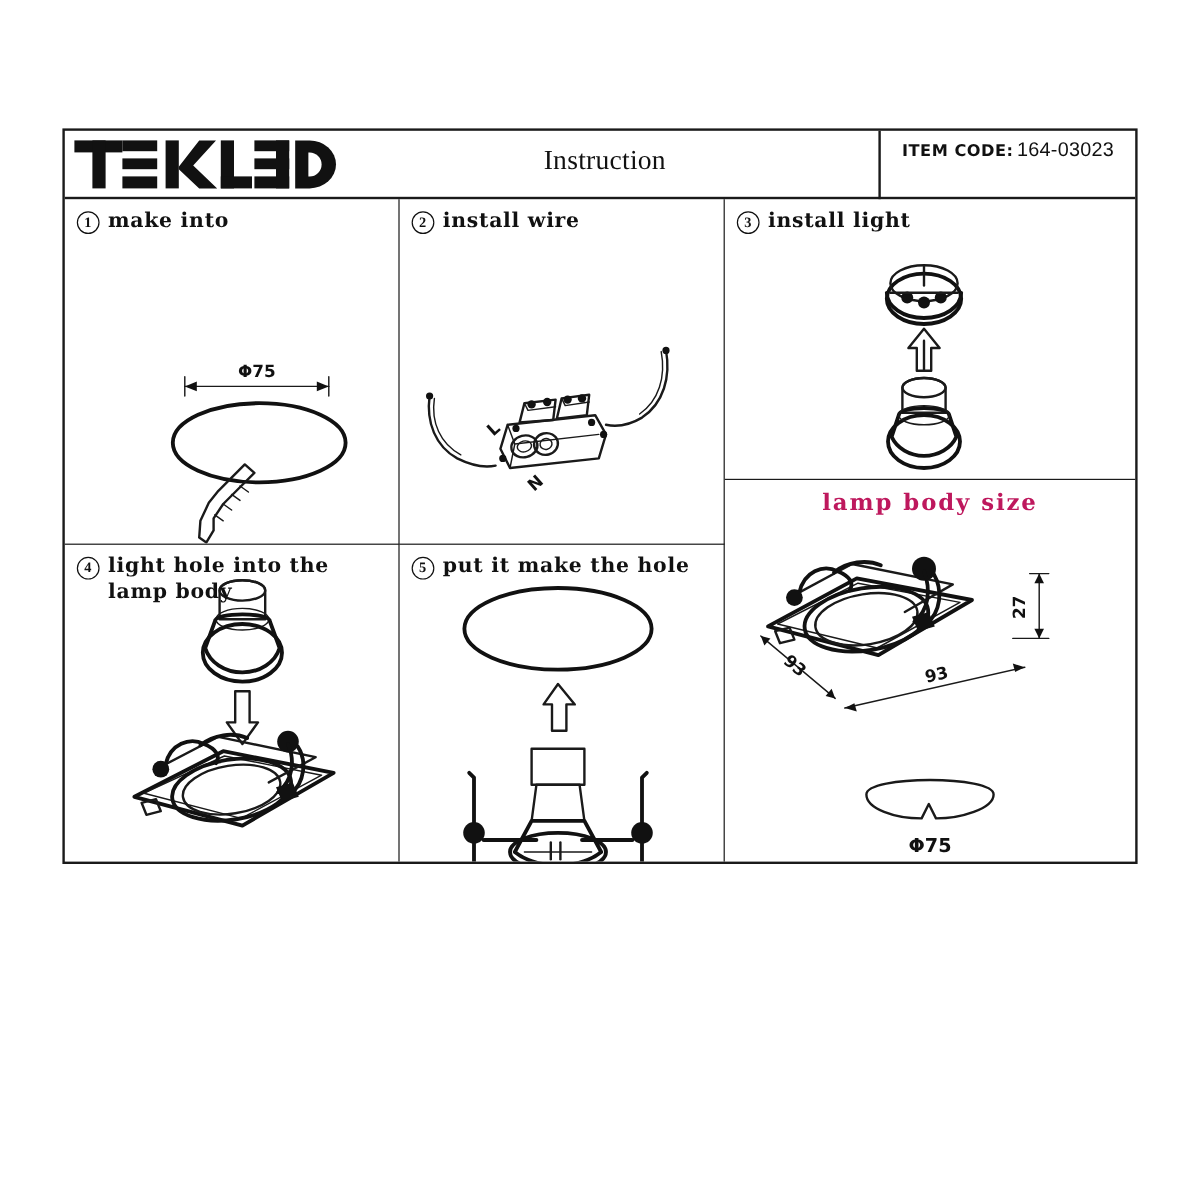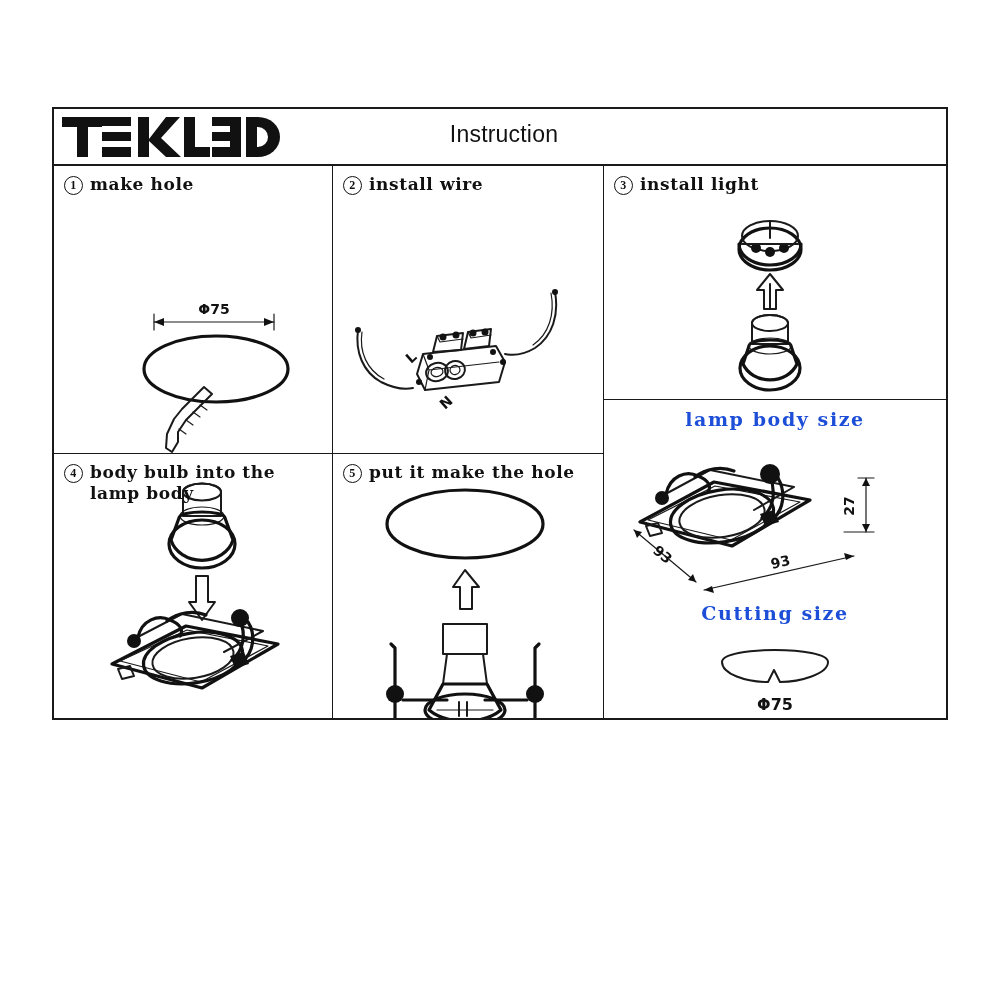--- a/index.html
+++ b/index.html
@@ -27,21 +27,21 @@
   }
   .logo {
     position: absolute; left: 8px; top: 4px;
     width: 214px; height: 48px;
   }
   .doc-title {
     position: absolute; left: 300px; top: 12px;
     width: 300px; text-align: center;
     font-size: 23px; font-weight: 400;
     color: #111; letter-spacing: .2px;
-    font-family: Liberation Sans, sans-serif;
+    font-family: Liberation Serif, serif;
   }
   .code-box {
     position: absolute; right: 0; top: 0;
     width: 214px; height: 57px;
     border-left: 2px solid #1a1a1a;
     display: flex; align-items: flex-start; justify-content: center;
     padding-top: 7px;
   }
   .code-line { white-space: nowrap; font-size: 15px; color: #111; }
   .code-label {
@@ -81,21 +81,21 @@
     width: 19px; height: 19px; min-width: 19px;
     border: 1.4px solid #111; border-radius: 50%;
     font-size: 12px; font-weight: bold; margin-right: 7px;
     margin-top: 2px;
     font-family: "Liberation Serif", serif;
   }
   .step-label { white-space: pre-line; }
 
   .section-title {
     position: absolute; width: 100%; text-align: center;
-    font-size: 19px; font-weight: bold; color: #1d4ed8;
+    font-size: 19px; font-weight: bold; color: #be185d;
     font-family: "DejaVu Serif", serif;
     letter-spacing: 1.6px;
   }
 
   svg { display: block; overflow: visible; }
   .ink { fill: none; stroke: #1a1a1a; stroke-width: 2; stroke-linecap: round; stroke-linejoin: round; }
   .ink-thin { fill: none; stroke: #1a1a1a; stroke-width: 1.2; stroke-linecap: round; stroke-linejoin: round; }
   .ink-thick { fill: none; stroke: #111; stroke-width: 3.2; stroke-linecap: round; stroke-linejoin: round; }
   .solid { fill: #111; stroke: none; }
   .white { fill: #fff; }
@@ -133,28 +133,33 @@
           <rect class="solid" x="150" y="34" width="29" height="10"></rect>
           <rect class="solid" x="168" y="4" width="11" height="40"></rect>
 
           <path class="solid" d="M184,4 h12 a22,20 0 0 1 0,40 h-12 z"></path>
           <path class="white" d="M195,14 h1 a10,10 0 0 1 0,20 h-1 z"></path>
         </svg>
       </div>
 
       <div class="doc-title">Instruction</div>
 
+      <div class="code-box">
+        <div class="code-line">
+          <span class="code-label">ITEM CODE:</span><span class="code-value">164-03023</span>
+        </div>
+      </div>
     </div>
 
     <div class="grid">
 
       <div class="cell c1">
         <div class="step-head">
           <span class="step-num">1</span>
-          <span class="step-label">make hole</span>
+          <span class="step-label">make into</span>
         </div>
         <svg viewBox="0 0 279 288" width="279" height="288">
 
           <line class="ink-thin" x1="100" y1="156" x2="220" y2="156"></line>
           <polygon class="solid" points="100,156 110,152 110,160"></polygon>
           <polygon class="solid" points="220,156 210,152 210,160"></polygon>
           <line class="ink-thin" x1="100" y1="148" x2="100" y2="164"></line>
           <line class="ink-thin" x1="220" y1="148" x2="220" y2="164"></line>
           <text class="dimtxt" x="160" y="148" text-anchor="middle">Φ75</text>
 
@@ -229,21 +234,21 @@
           <ellipse class="ink" cx="166" cy="157" rx="18" ry="8"></ellipse>
           <path class="ink-thick" d="M145,180 C145,172 187,172 187,180 L193,198 A29,25 0 0 1 139,198 Z"></path>
           <ellipse class="ink-thick" cx="166" cy="202" rx="30" ry="22"></ellipse>
           <ellipse class="ink-thin" cx="166" cy="180" rx="21" ry="8"></ellipse>
         </svg>
       </div>
 
       <div class="cell c4">
         <div class="step-head">
           <span class="step-num">4</span>
-          <span class="step-label">body bulb into the
+          <span class="step-label">light hole into the
 lamp body</span>
         </div>
         <svg viewBox="0 0 279 264" width="279" height="264">
 
           <path class="ink" d="M129,38 L129,62 L167,62 L167,38 A19,8.5 0 0 0 129,38 Z"></path>
           <ellipse class="ink" cx="148" cy="38" rx="19" ry="8.5"></ellipse>
           <ellipse class="ink-thin" cx="148" cy="62" rx="22" ry="9"></ellipse>
           <path class="ink-thick" d="M125,64 C125,56 171,56 171,64 L179,86 A32,27 0 0 1 117,86 Z"></path>
           <ellipse class="ink-thick" cx="148" cy="90" rx="33" ry="24"></ellipse>
 
@@ -331,21 +336,20 @@
           <text class="dimtxt" x="168" y="135" transform="rotate(-13 168 135)">93</text>
 
           <line class="ink-thin" x1="262" y1="44" x2="262" y2="98"></line>
           <polygon class="solid" points="262,44 258,52 266,52"></polygon>
           <polygon class="solid" points="262,98 258,90 266,90"></polygon>
           <line class="ink-thin" x1="254" y1="44" x2="270" y2="44"></line>
           <line class="ink-thin" x1="240" y1="98" x2="270" y2="98"></line>
           <text class="dimtxt" x="250" y="72" transform="rotate(-90 250 72)" text-anchor="middle">27</text>
         </svg>
 
-        <div class="section-title" style="top:202px;">Cutting size</div>
         <svg viewBox="0 0 342 86" width="342" height="86" style="position:absolute;top:232px;left:0;">
 
           <path class="ink" d="M118,30 C118,14 224,14 224,30 C224,42 196,50 176,50 L170,38 L164,50 C142,50 118,42 118,30 Z"></path>
           <text class="dimtxt" x="171" y="78" text-anchor="middle" style="font-size:16px;">Φ75</text>
         </svg>
       </div>
 
     </div>
   </div>
 </div>

